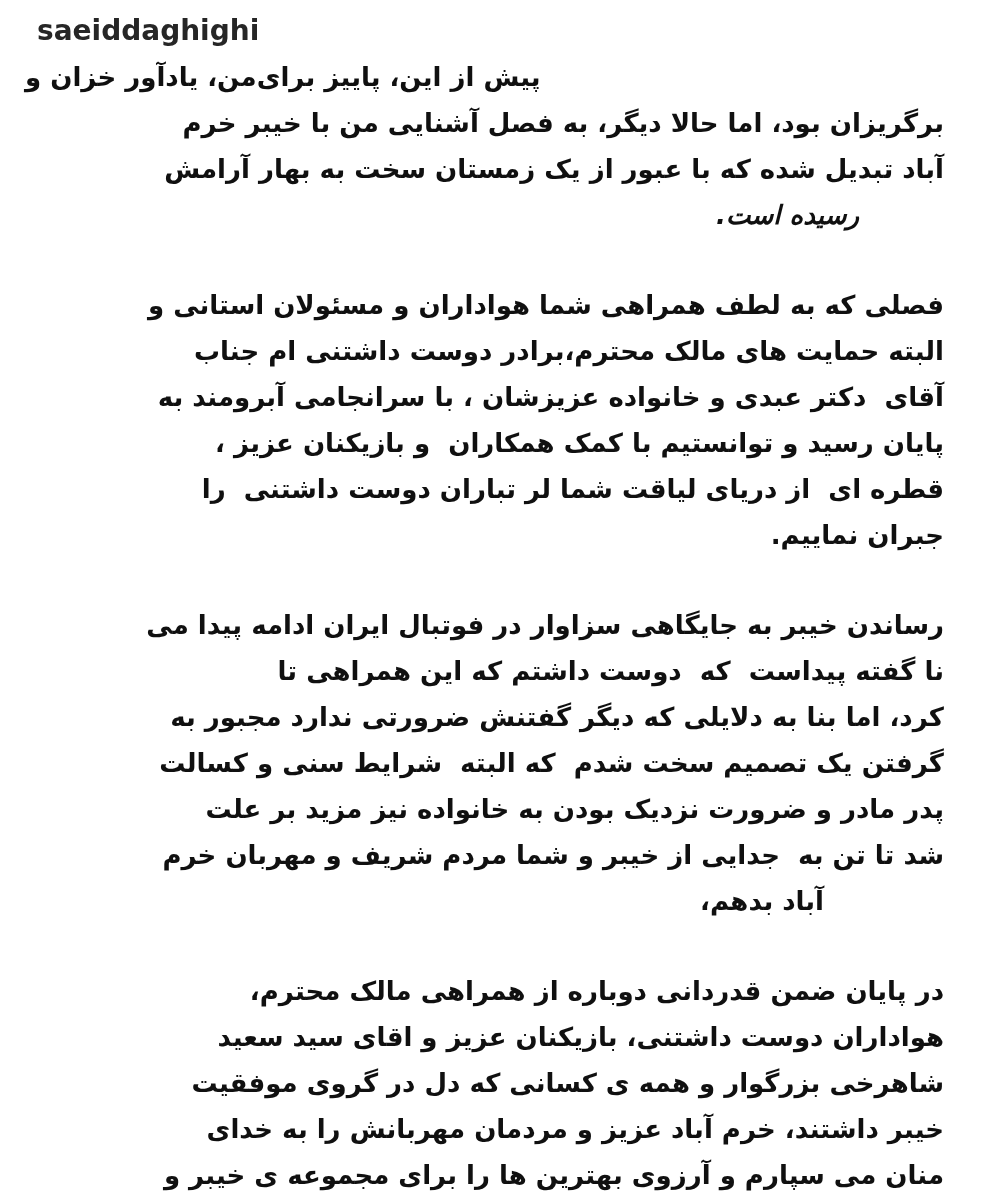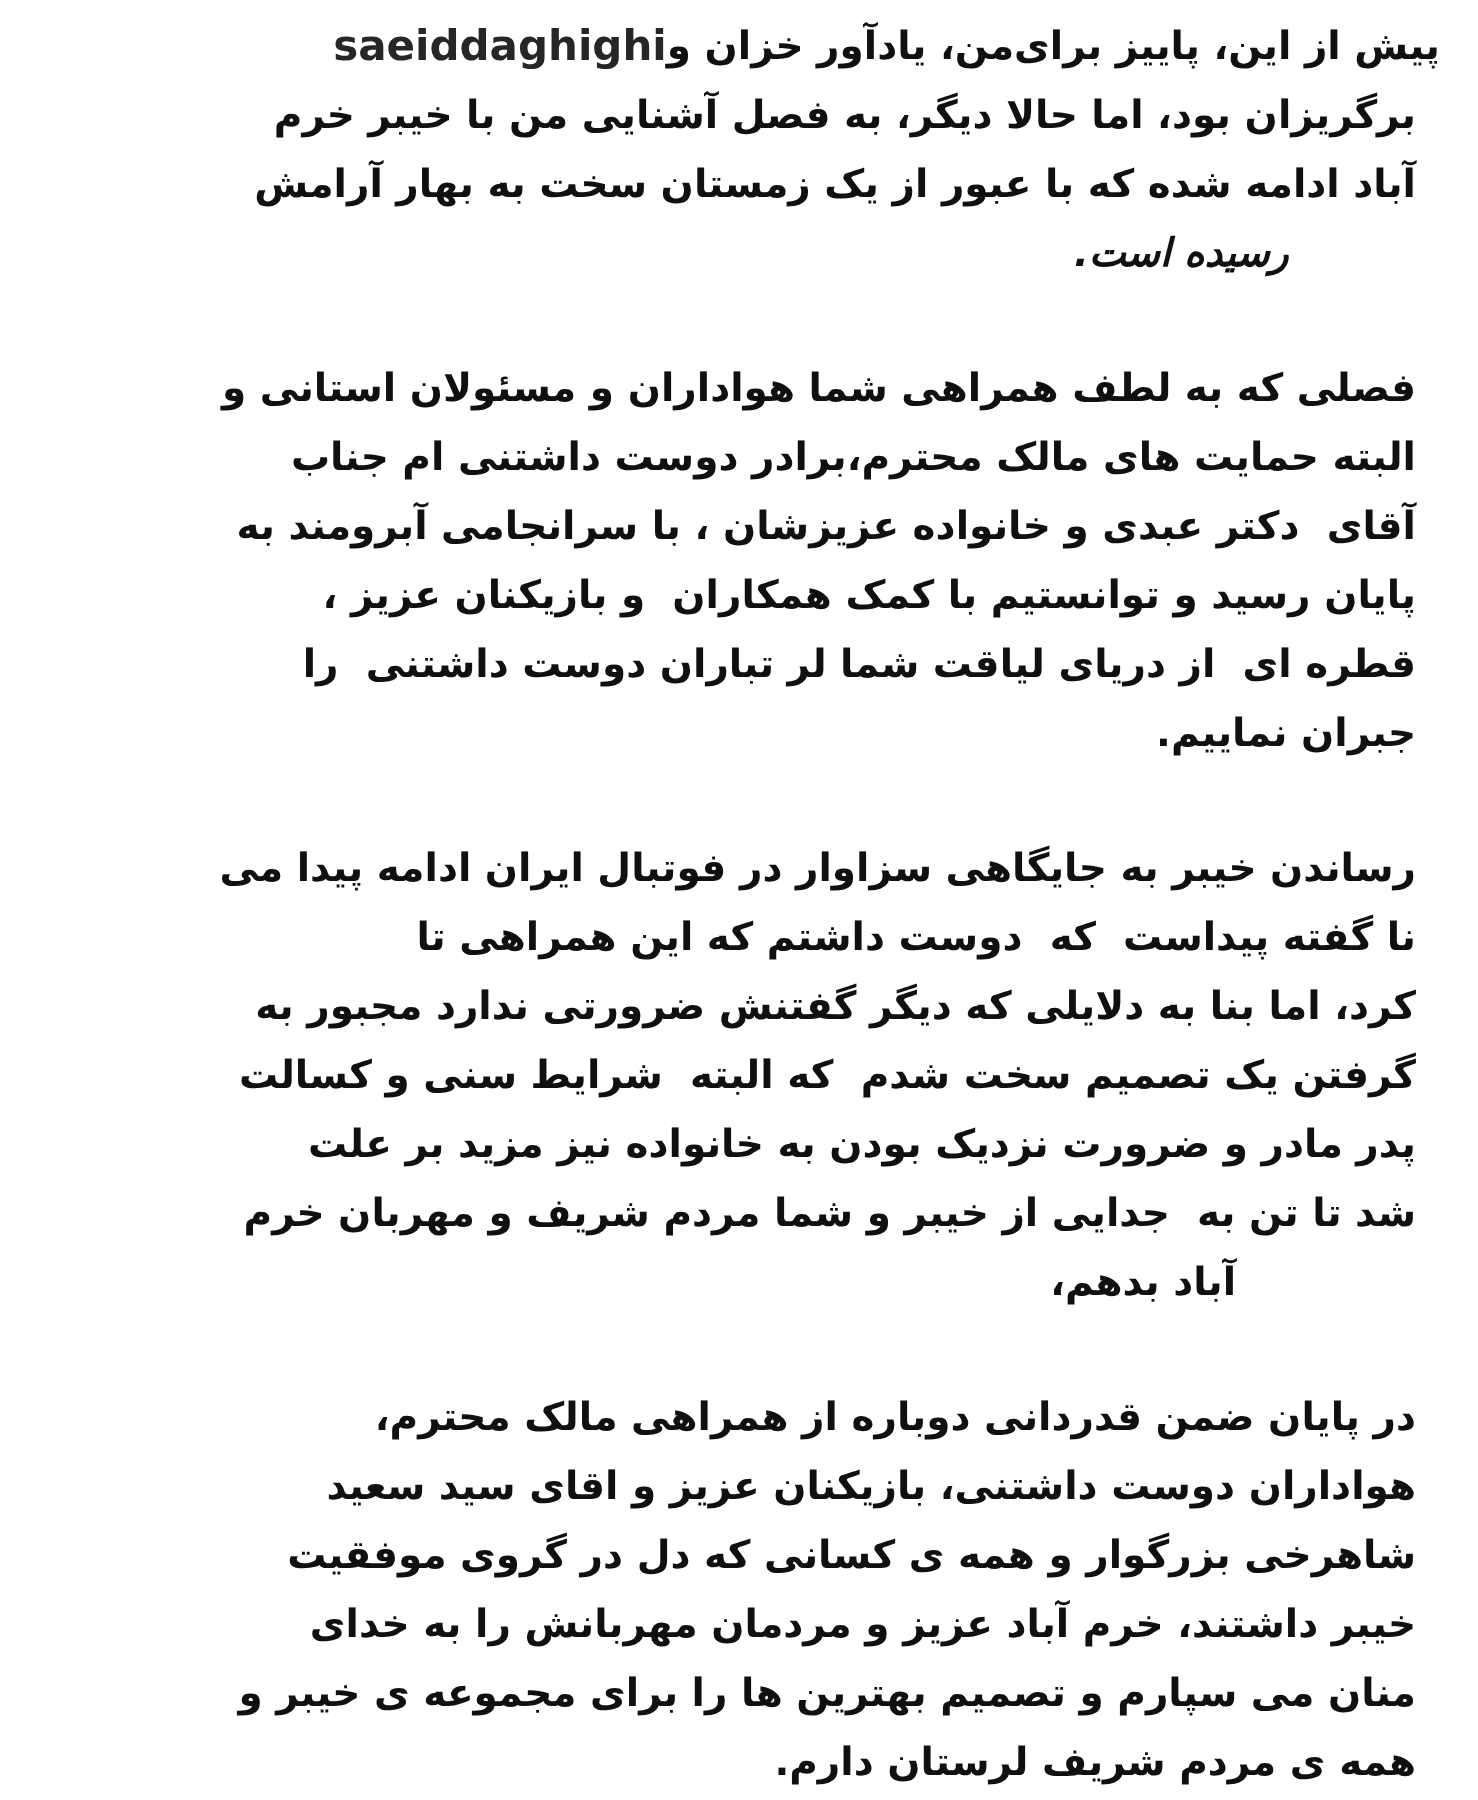--- a/index.html
+++ b/index.html
@@ -12,21 +12,22 @@
     height: 1200px;
     overflow: hidden;
     font-family: "DejaVu Sans", sans-serif;
   }
   .content {
     padding: 8px 25px 0 25px;
   }
   
   .first-row {
     display: flex;
-    justify-content: flex-end;
+    flex-direction: column;
+    justify-content: space-between;
     align-items: flex-start;
   }
   .username {
     direction: ltr;
     font-weight: bold;
     font-size: 28px;
     line-height: 46px;
     color: #262626;
     padding-left: 12px;
     white-space: nowrap;
@@ -59,21 +60,21 @@
 <div class="content">
 
   <div class="first-row">
     <span class="username">saeiddaghighi</span>
     <span class="caption-line">پیش از این، پاییز برای‌من، یادآور خزان و</span>
   </div>
 
   <div id="caption-paragraphs">
       <div class="caption-paragraph">
         <div class="caption-line">برگریزان بود، اما حالا دیگر، به فصل آشنایی من با خیبر خرم</div>
-        <div class="caption-line">آباد ادامه شده که با عبور از یک زمستان سخت به بهار آرامش</div>
+        <div class="caption-line">آباد تبدیل شده که با عبور از یک زمستان سخت به بهار آرامش</div>
         <div class="caption-line end-p1">رسیده است.</div>
       </div>
       <div class="caption-paragraph">
         <div class="caption-line">فصلی که به لطف همراهی شما هواداران و مسئولان استانی و</div>
         <div class="caption-line">البته حمایت های مالک محترم،برادر دوست داشتنی ام جناب</div>
         <div class="caption-line">آقای  دکتر عبدی و خانواده عزیزشان ، با سرانجامی آبرومند به</div>
         <div class="caption-line">پایان رسید و توانستیم با کمک همکاران  و بازیکنان عزیز ،</div>
         <div class="caption-line">قطره ای  از دریای لیاقت شما لر تباران دوست داشتنی  را</div>
         <div class="caption-line end-p2">جبران نماییم.</div>
       </div>
@@ -84,18 +85,18 @@
         <div class="caption-line">گرفتن یک تصمیم سخت شدم  که البته  شرایط سنی و کسالت</div>
         <div class="caption-line">پدر مادر و ضرورت نزدیک بودن به خانواده نیز مزید بر علت</div>
         <div class="caption-line">شد تا تن به  جدایی از خیبر و شما مردم شریف و مهربان خرم</div>
         <div class="caption-line end-p3">آباد بدهم،</div>
       </div>
       <div class="caption-paragraph">
         <div class="caption-line">در پایان ضمن قدردانی دوباره از همراهی مالک محترم،</div>
         <div class="caption-line">هواداران دوست داشتنی، بازیکنان عزیز و اقای سید سعید</div>
         <div class="caption-line">شاهرخی بزرگوار و همه ی کسانی که دل در گروی موفقیت</div>
         <div class="caption-line">خیبر داشتند، خرم آباد عزیز و مردمان مهربانش را به خدای</div>
-        <div class="caption-line">منان می سپارم و تصمیم بهترین ها را برای مجموعه ی خیبر و</div>
+        <div class="caption-line">منان می سپارم و آرزوی بهترین ها را برای مجموعه ی خیبر و</div>
         <div class="caption-line end-p4">همه ی مردم شریف لرستان دارم.</div>
       </div>
     </div>
 
 </div>
 
 </body></html>

